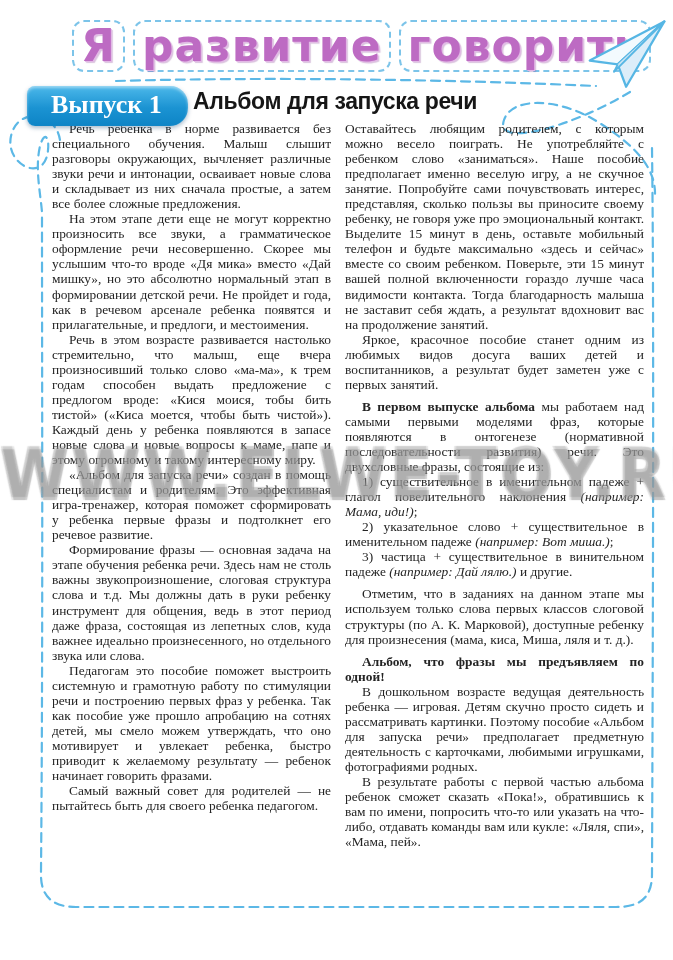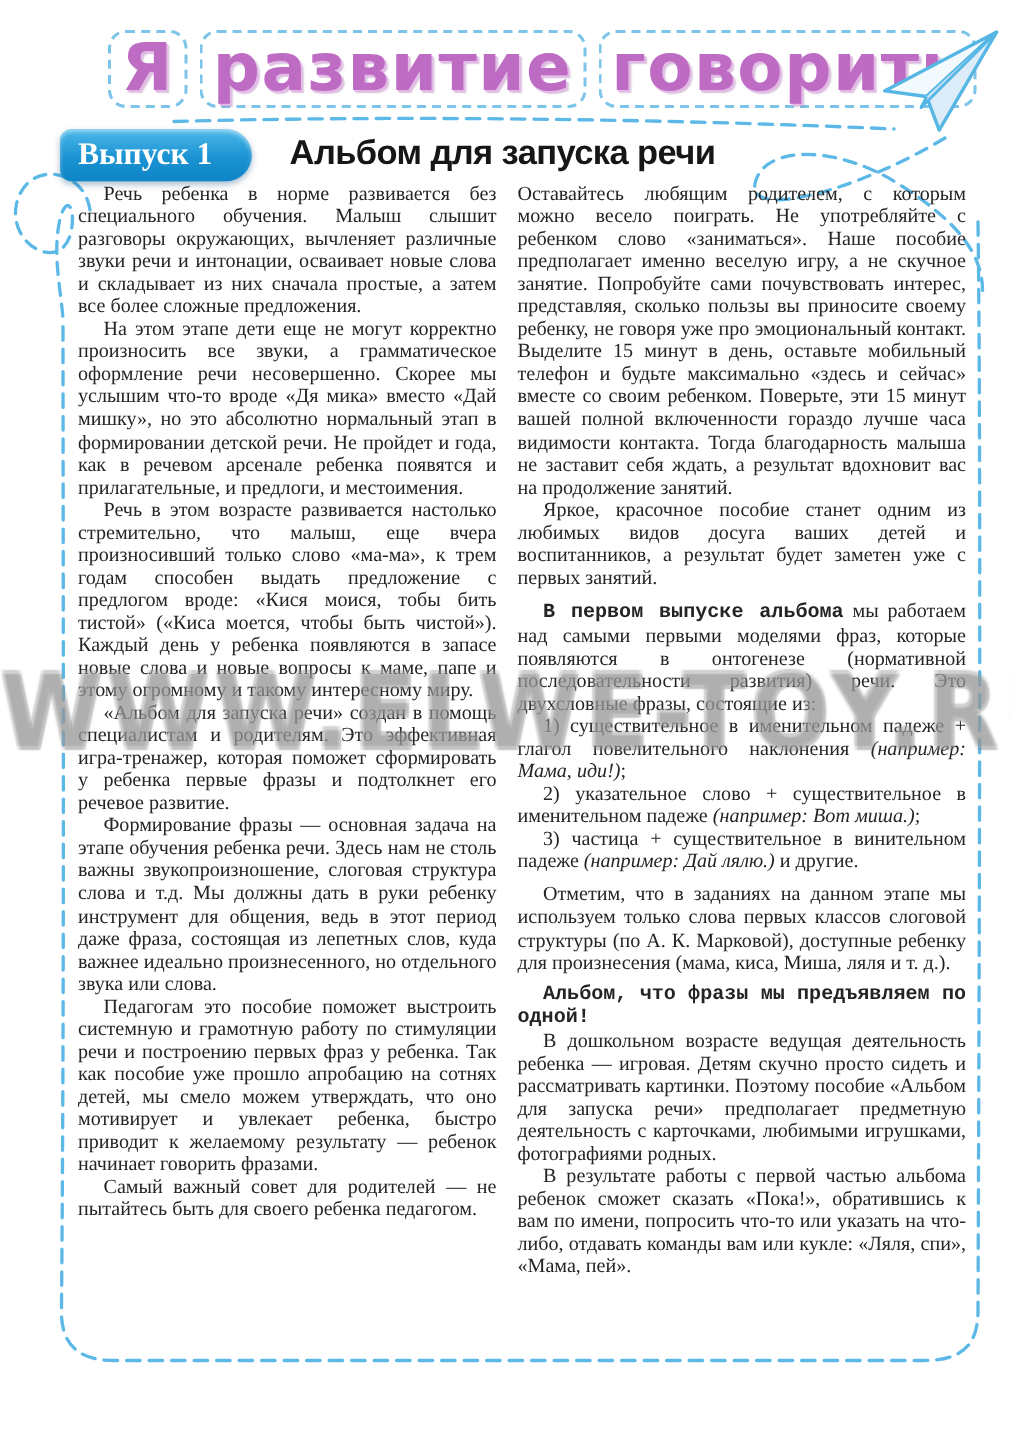--- a/index.html
+++ b/index.html
@@ -17,25 +17,25 @@
     display:inline-block;
     font-family:"DejaVu Sans", sans-serif;
     font-weight:bold;font-size:44px;line-height:1.0;
     color:#bd6bc3;
     text-shadow:1px 1px 0 #e3b9e6, 2px 2px 1px rgba(150,90,160,.35);
     border:2px dashed #7cc4e9;border-radius:12px;
     padding:2px 7px;margin:0 2px;
     letter-spacing:1px;
   }
   .issue-badge{
-    position:absolute;top:86px;left:40px;z-index:7;
+    position:absolute;top:86px;left:27px;z-index:7;
     background:linear-gradient(180deg,#4cb8ea 0%,#1b93d2 55%,#0d84c6 100%);
     color:#ffffff;
-    font-family:"Liberation Serif", serif;font-weight:bold;font-size:21px;
-    padding:4px 26px 6px 12px;
+    font-family:"Liberation Serif", serif;font-weight:bold;font-size:26px;
+    padding:4px 26px 6px 24px;
     border-radius:8px 18px 18px 8px;
     box-shadow:0 2px 4px rgba(0,60,110,.35), inset 0 2px 3px rgba(255,255,255,.45);
   }
   .subtitle{
     position:absolute;top:88px;left:170px;width:330px;z-index:7;
     text-align:center;
     font-family:"Liberation Sans", sans-serif;
     font-weight:700;font-size:23px;letter-spacing:-0.4px;
     color:#161616;
   }
@@ -49,21 +49,21 @@
   }
   .col{
     font-size:13.4px;line-height:15.05px;color:#242424;
     text-align:justify;
   }
   .col-left{width:279px;}
   .col-right{width:299px;}
   .col p{margin:0;text-indent:17px;}
   .col p.no-indent{text-indent:0;}
   .col p.gap{margin-top:7px;}
-  .b{font-weight:bold;font-family:Liberation Mono, monospace;}
+  .b{font-weight:bold;}
   .i{font-style:italic;}
   
   .watermark{
     position:absolute;top:438px;left:0;width:673px;z-index:4;
     text-align:center;white-space:nowrap;pointer-events:none;
     font-family:"DejaVu Sans", sans-serif;font-weight:bold;
     font-size:62px;letter-spacing:3px;
     color:rgba(240,240,240,0.10);
     text-shadow:
       1px 1px 1px rgba(130,130,130,.38),

